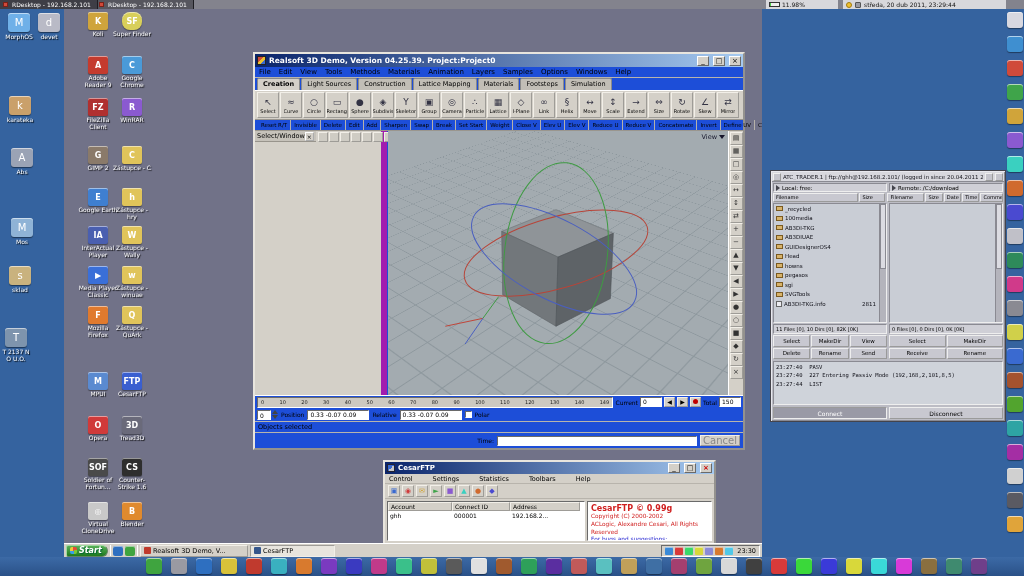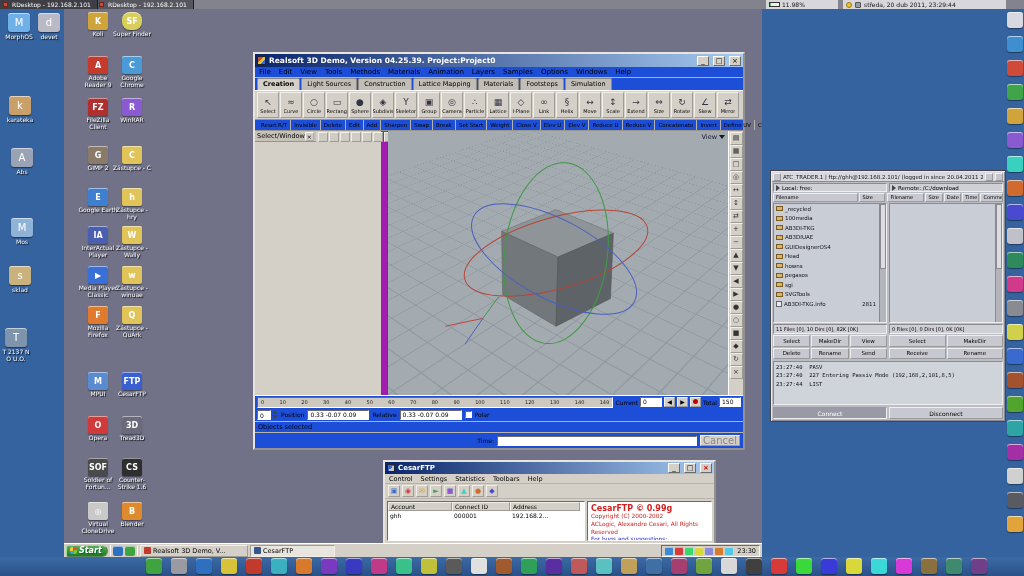--- a/index.html
+++ b/index.html
@@ -134,21 +134,21 @@
   .cancel-btn { width:40px; height:11px; background:#d4d0c8; border:1px outset #f2efe8; font-size:10px;
                 line-height:9px; text-align:center; color:#888; }
 
   
   #cf-window { position:absolute; left:319px; top:451px; width:333px; height:85px; background:#d4d0c8;
                border:2px outset #e8e5de; z-index:8; }
   #cf-title { height:12px; padding:0 2px; background:linear-gradient(90deg,#0a246a,#a6caf0);
               display:flex; align-items:center; gap:3px; }
   .cf-appicon { width:8px; height:8px; background:linear-gradient(135deg,#3a6ad0 50%,#c8c8c8 50%); border:1px solid #223; }
   .cf-title-text { color:#fff; font-size:7px; font-weight:bold; flex:1; }
-  #cf-menu { height:10px; display:flex; align-items:center; gap:8px; padding:0 4px; font-size:6.5px; border-bottom:1px solid #b8b4ac; }
+  #cf-menu { height:10px; display:flex; align-items:center; gap:20px; padding:0 4px; font-size:6.5px; border-bottom:1px solid #b8b4ac; }
   #cf-toolbar { height:15px; display:flex; align-items:center; gap:2px; padding:0 3px; border-bottom:1px solid #b8b4ac; }
   .cf-tbtn { width:12px; height:12px; background:#d4d0c8; border:1px outset #f2efe8; font-size:7px; line-height:10px; text-align:center; }
   #cf-body { position:absolute; left:2px; right:2px; top:39px; bottom:2px; display:flex; }
   .cf-table { width:198px; background:#fff; border:1px solid; border-color:#6a6a6a #fff #fff #6a6a6a; font-size:6px; }
   .cf-thead { display:flex; }
   .cf-th { height:9px; line-height:8px; padding:0 2px; background:#d4d0c8; border:1px outset #f2efe8; overflow:hidden; }
   .cf-trow { display:flex; }
   .cf-td { height:9px; line-height:9px; padding:0 2px; overflow:hidden; white-space:nowrap; }
   .cf-about { flex:1; margin-left:2px; background:#fff; border:1px solid; border-color:#6a6a6a #fff #fff #6a6a6a;
               padding:2px 3px; overflow:hidden; }

